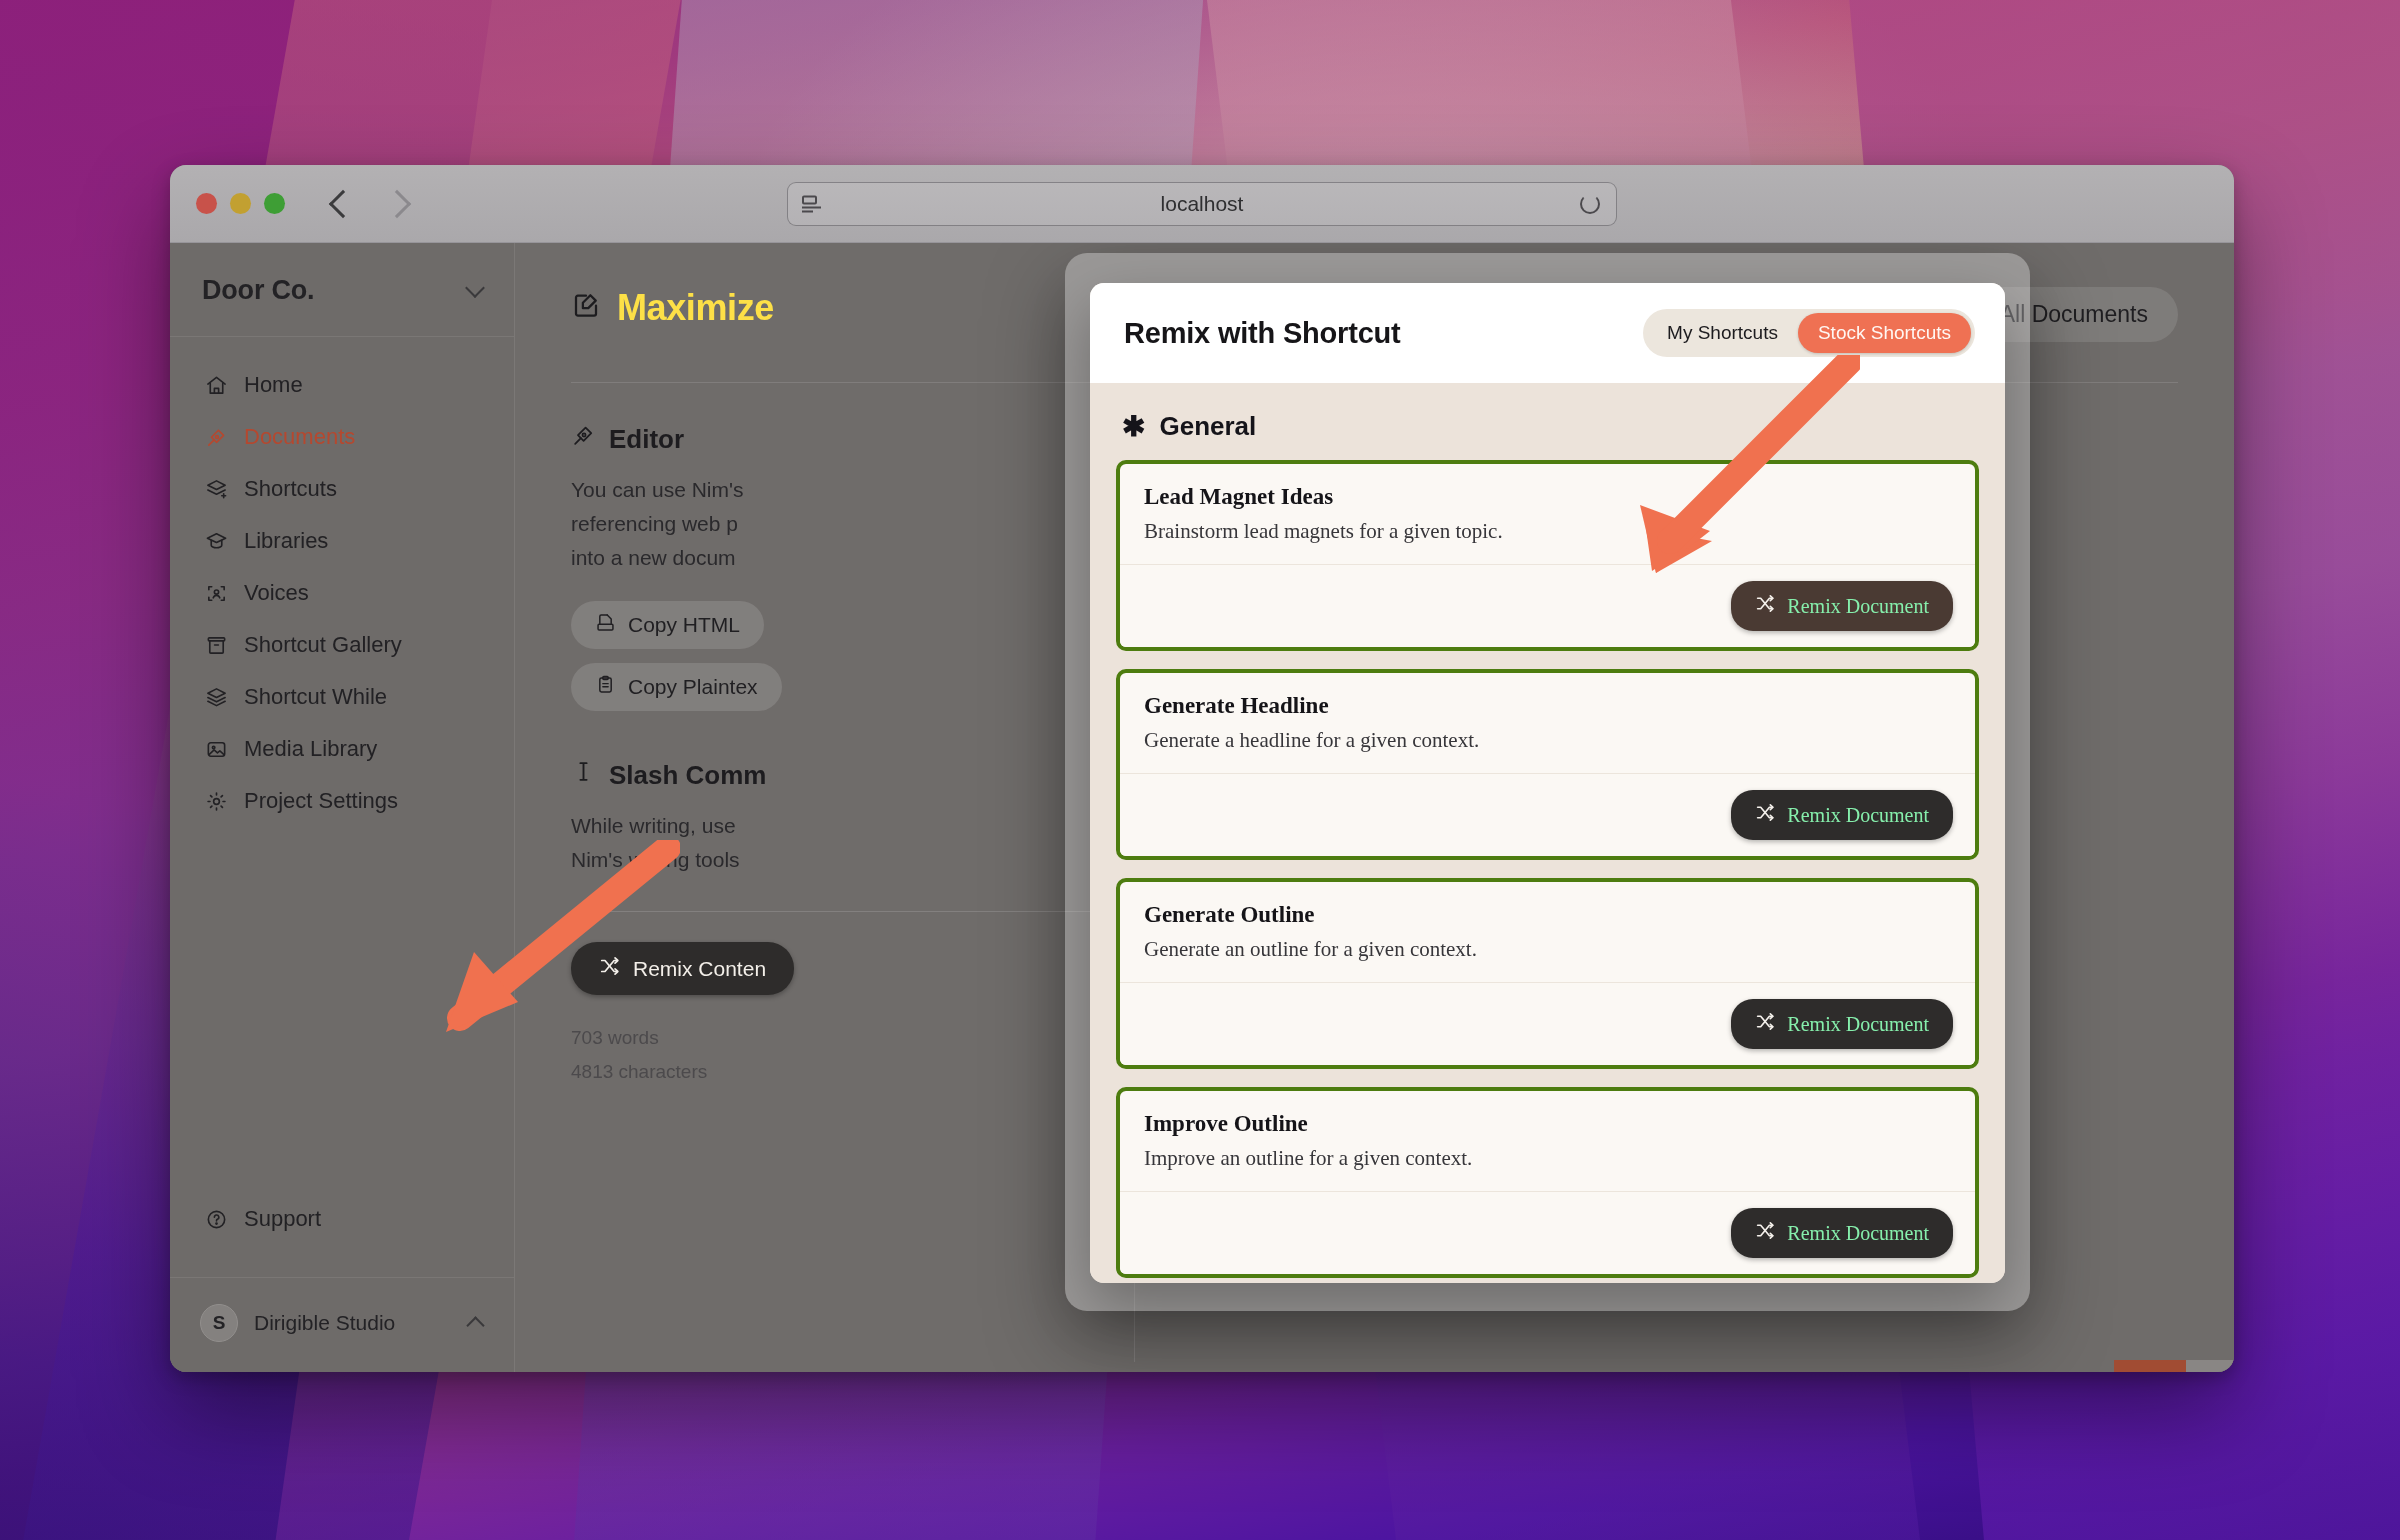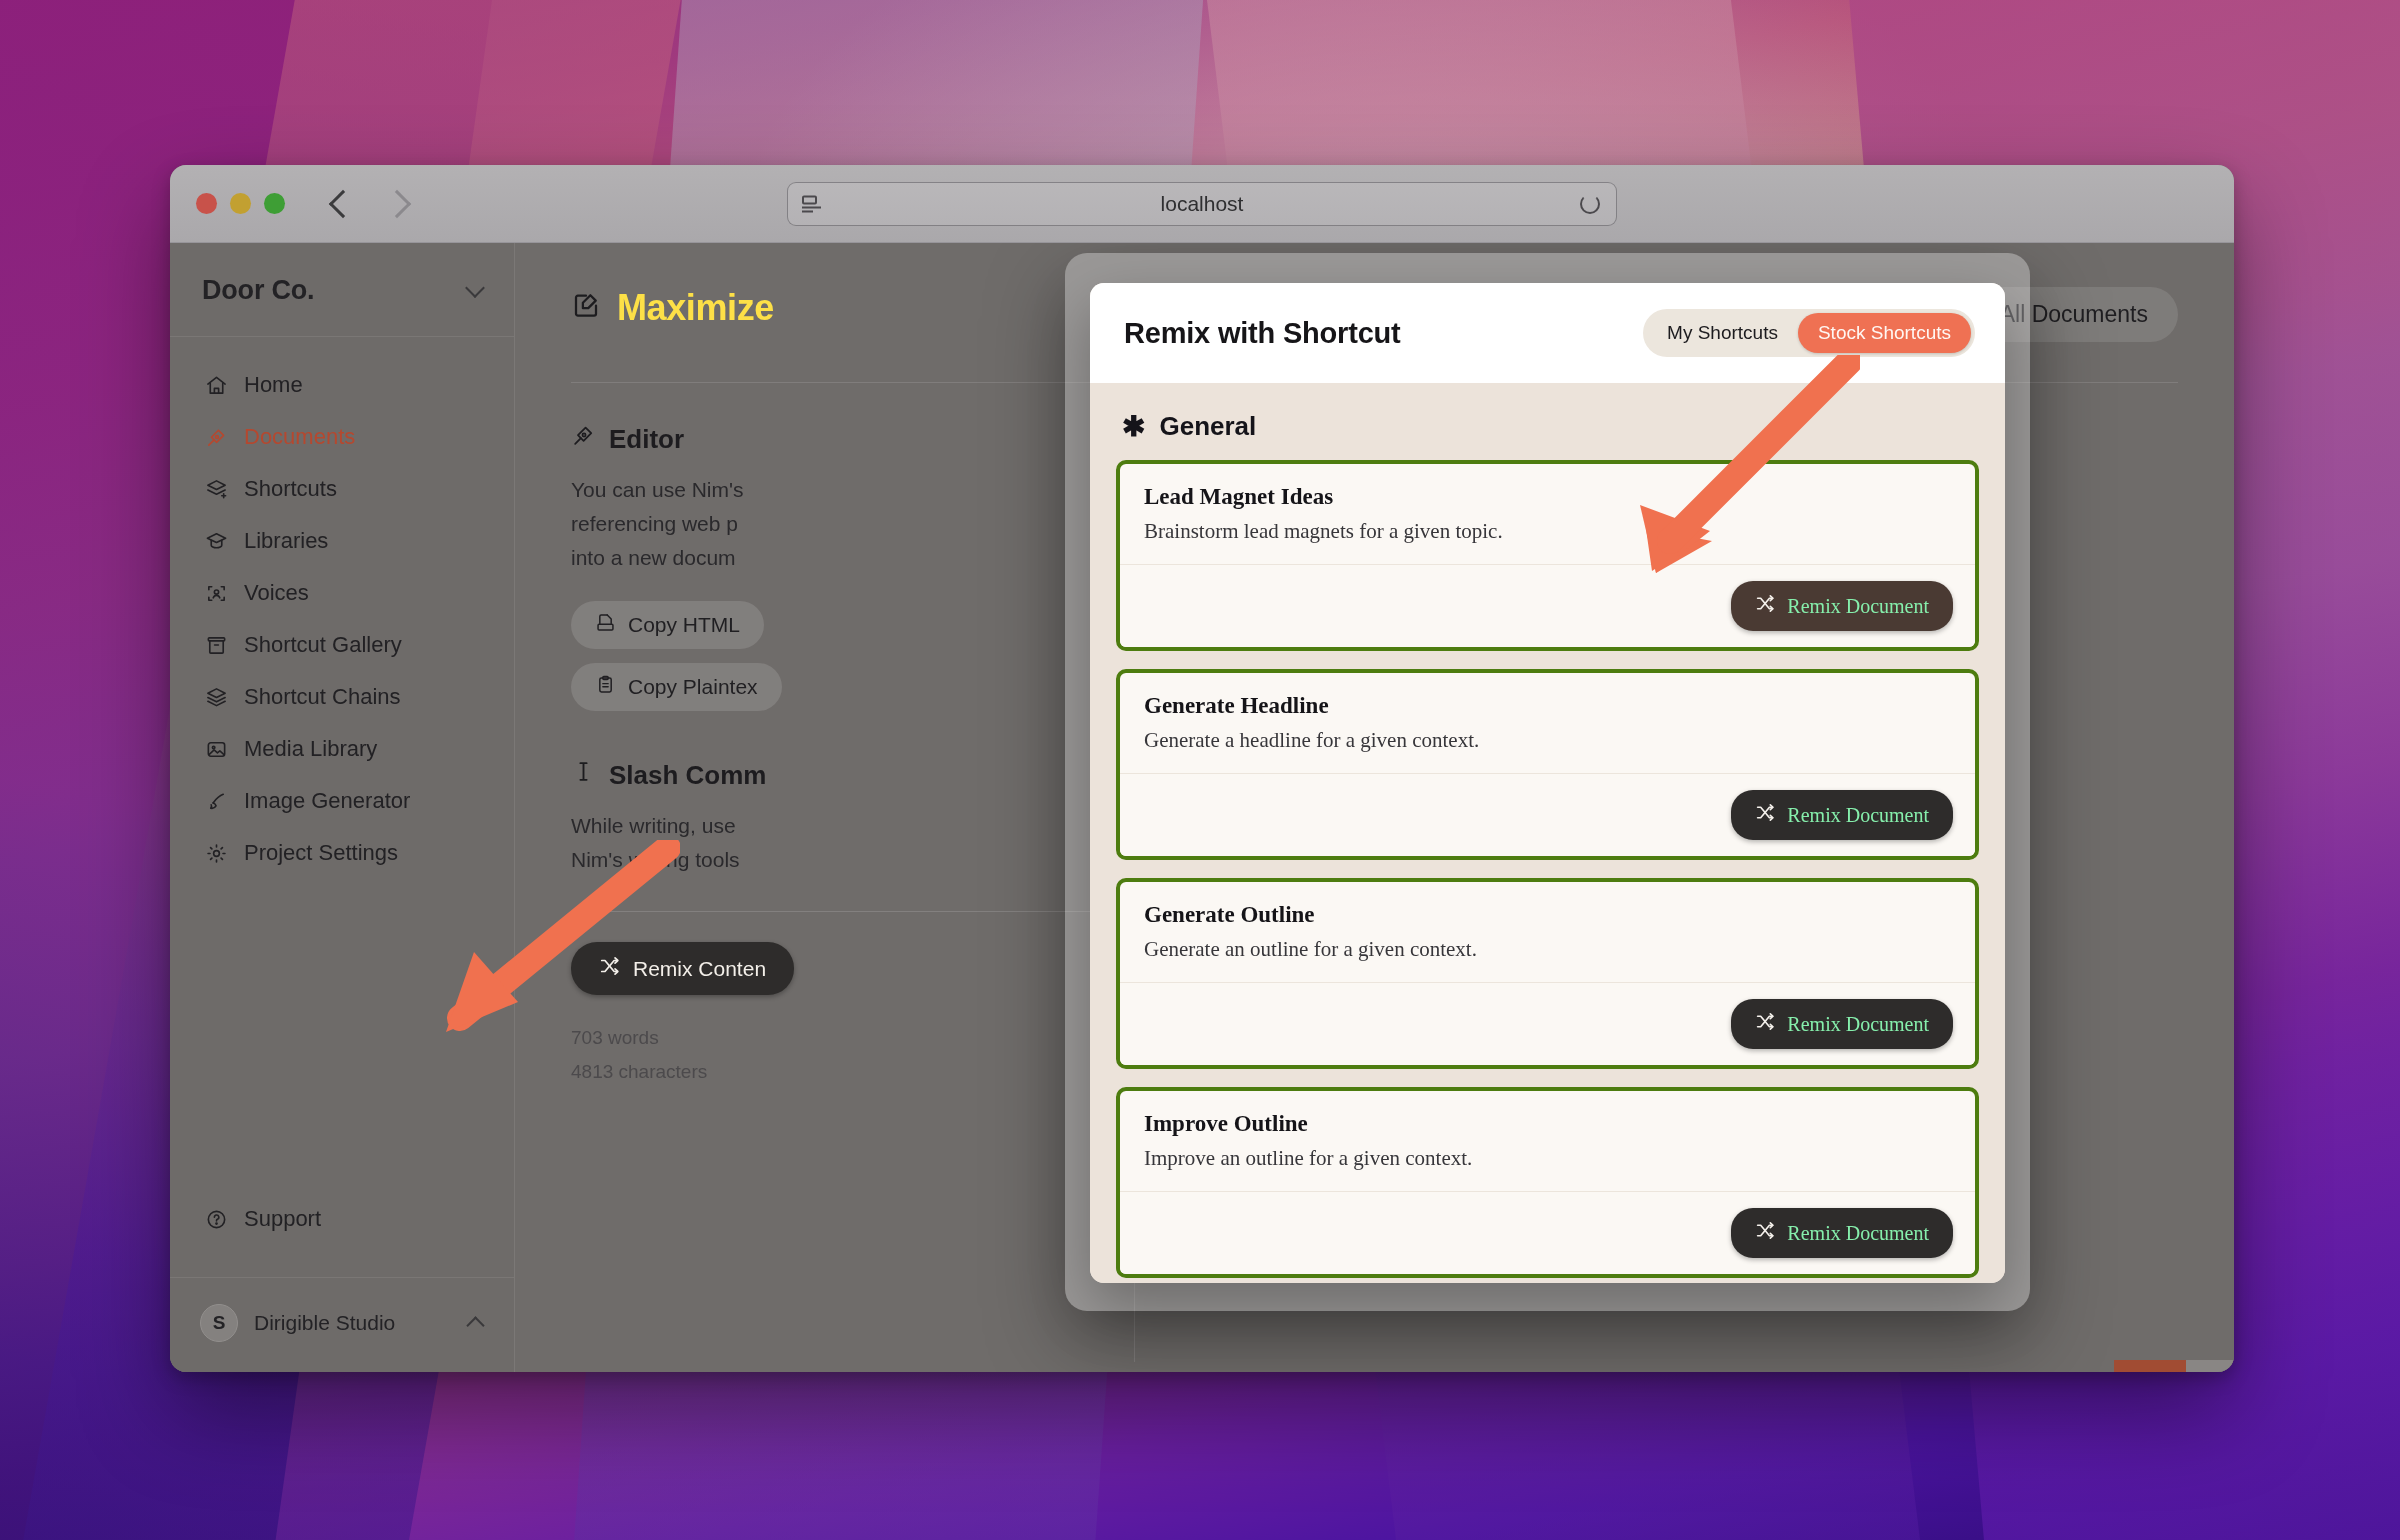--- a/index.html
+++ b/index.html
@@ -432,43 +432,34 @@
         </div>
 
         <div class="nav-item">
           <span class="nav-ico">
             <svg viewBox="0 0 24 24" fill="none" stroke="#222124" stroke-width="1.7" stroke-linecap="round" stroke-linejoin="round">
                 <path d="M12 3 3 7.5 12 12l9-4.5z"></path>
                 <path d="M3 12 12 16.5 21 12"></path>
                 <path d="M3 16 12 20.5 21 16"></path>
               </svg>
           </span>
-          <span>Shortcut Chains</span>
+          <span>Shortcut While</span>
         </div>
 
         <div class="nav-item">
           <span class="nav-ico">
             <svg viewBox="0 0 24 24" fill="none" stroke="#222124" stroke-width="1.7" stroke-linecap="round" stroke-linejoin="round">
                 <rect x="3.5" y="5" width="17" height="14" rx="2.5"></rect>
                 <circle cx="9" cy="10" r="1.3"></circle>
                 <path d="M4.5 17 9.5 12.5l3.5 3 2.5-2 4 3.5"></path>
               </svg>
           </span>
           <span>Media Library</span>
         </div>
 
-        <div class="nav-item">
-          <span class="nav-ico">
-            <svg viewBox="0 0 24 24" fill="none" stroke="#222124" stroke-width="1.7" stroke-linecap="round" stroke-linejoin="round">
-                <path d="M19 4.5c-3 1-8 5.5-10.5 9"></path>
-                <path d="M8.5 13.5c1.6.4 2.6 1.5 3 3-1 1.8-3 3-5.5 2.5.8-1.2 1-2.6.5-3.6"></path>
-              </svg>
-          </span>
-          <span>Image Generator</span>
-        </div>
 
         <div class="nav-item">
           <span class="nav-ico">
             <svg viewBox="0 0 24 24" fill="none" stroke="#222124" stroke-width="1.7" stroke-linecap="round" stroke-linejoin="round">
                 <circle cx="12" cy="12" r="3"></circle>
                 <path d="M12 3.2v2M12 18.8v2M20.8 12h-2M5.2 12h-2M18.2 5.8l-1.4 1.4M7.2 16.8l-1.4 1.4M18.2 18.2l-1.4-1.4M7.2 7.2 5.8 5.8"></path>
               </svg>
           </span>
           <span>Project Settings</span>
         </div>

